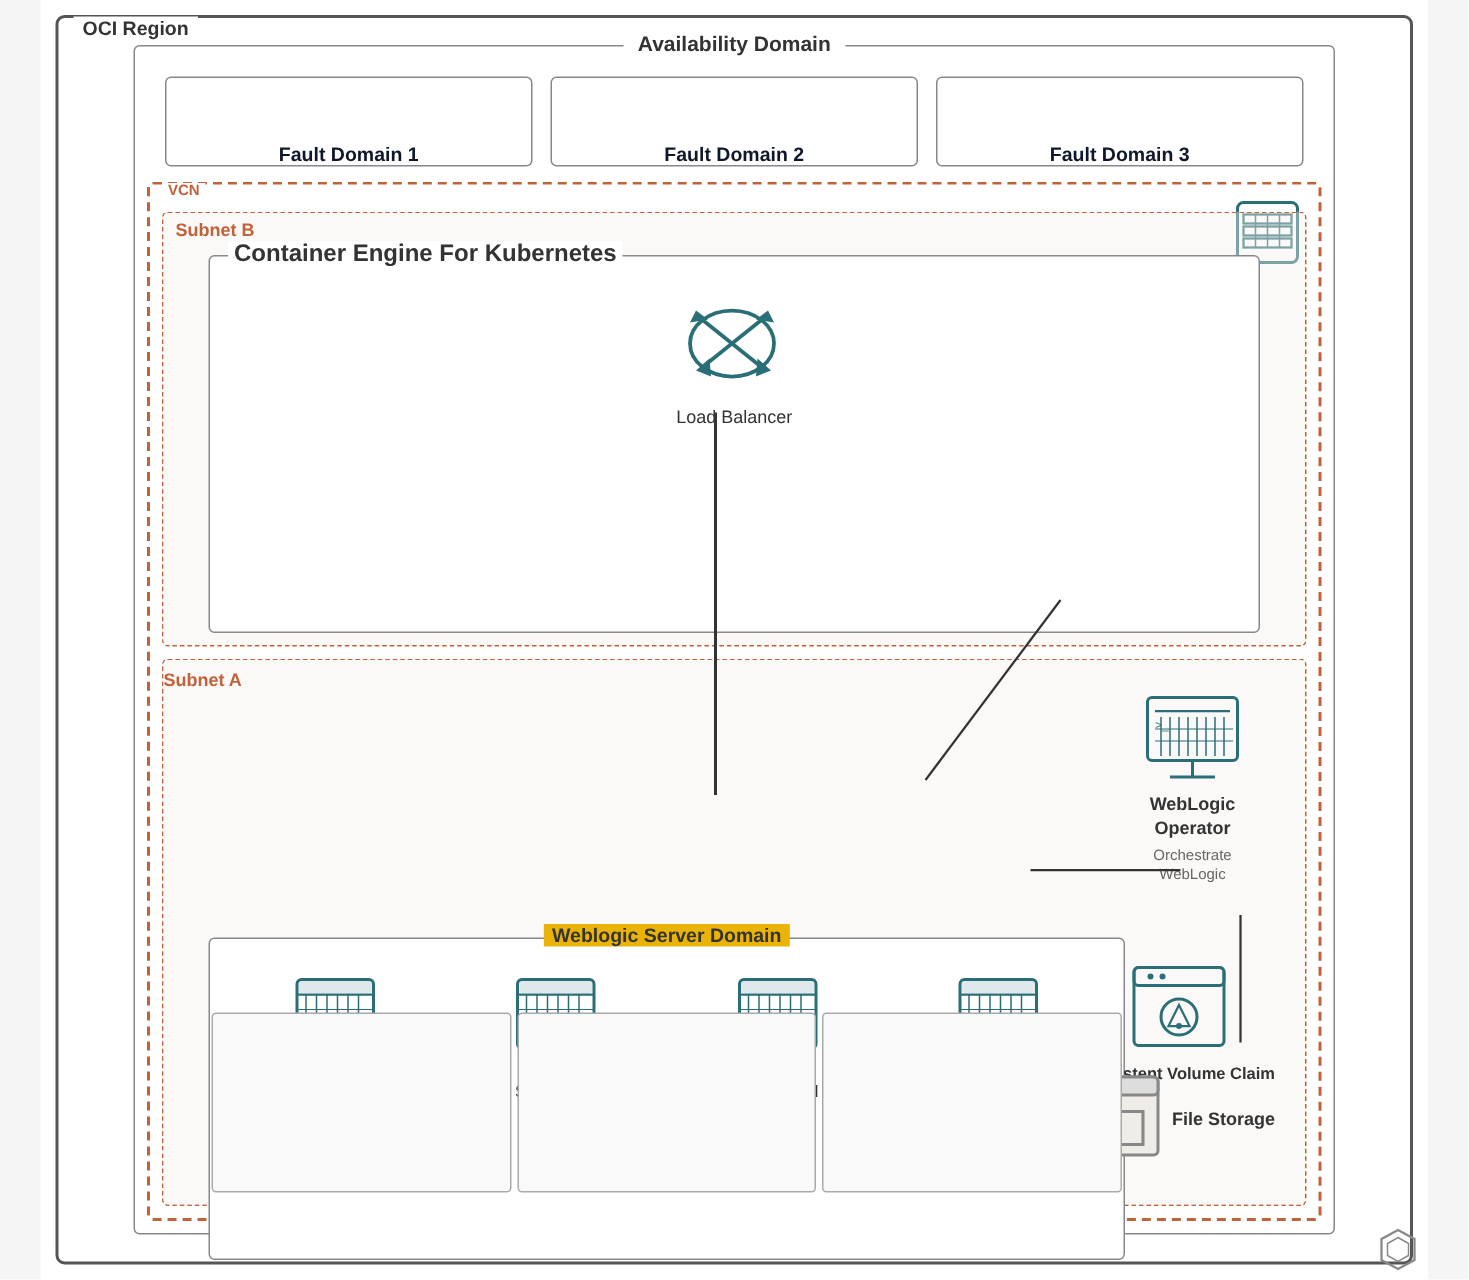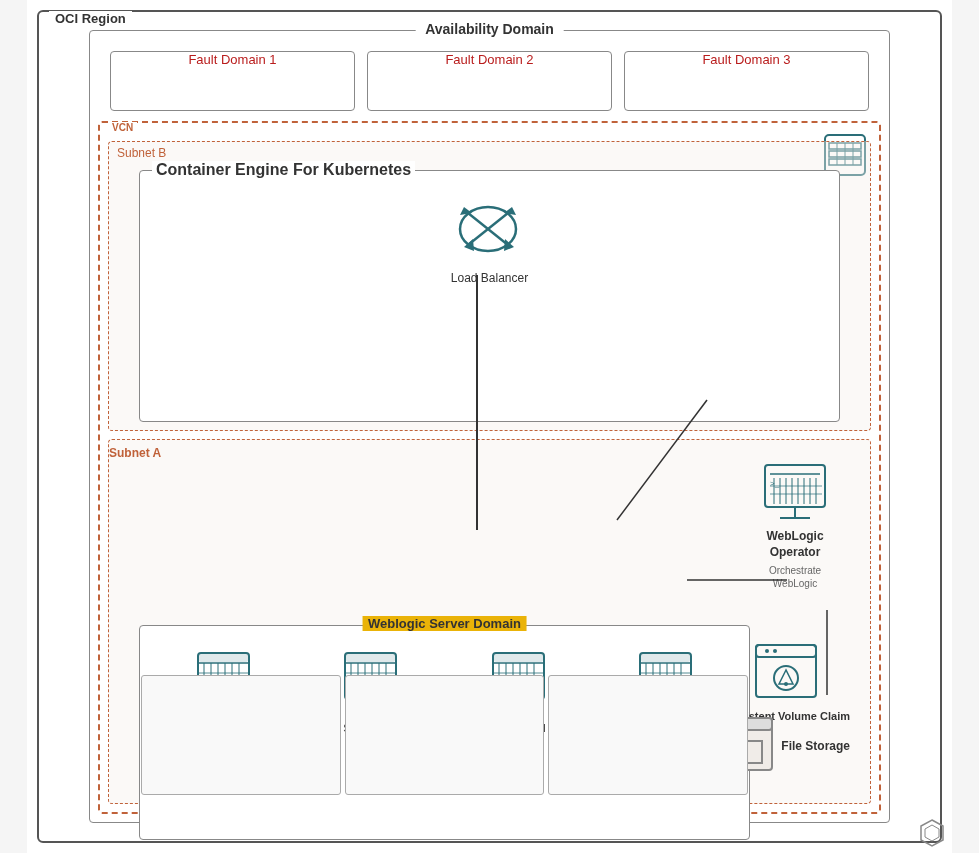--- a/index.html
+++ b/index.html
@@ -77,26 +77,26 @@
       height: 60px;
       display: flex;
       gap: 12px;
     }
 
     .fault-domain-box {
       flex: 1;
       border: 1.5px solid #888;
       border-radius: 4px;
       display: flex;
-      align-items: flex-start;
+      align-items: flex-end;
       justify-content: center;
       background: #fff;
       font-size: 13px;
-      font-weight: normal;
-      color: #b91c1c;
+      font-weight: bold;
+      color: #0f172a;
     }
 
     
     .vcn-box {
       position: absolute;
       top: 90px;
       left: 8px;
       right: 8px;
       bottom: 8px;
       border: 2px dashed #c0623a;
@@ -124,21 +124,21 @@
       height: 290px;
       border: 1.5px dashed #c0623a;
       border-radius: 4px;
       background: rgba(245,240,235,0.4);
     }
 
     .subnet-b-label {
       position: absolute;
       top: 4px;
       left: 8px;
-      font-weight: normal;
+      font-weight: bold;
       font-size: 12px;
       color: #c0623a;
     }
 
     
     .cek-box {
       position: absolute;
       top: 28px;
       left: 30px;
       right: 30px;

